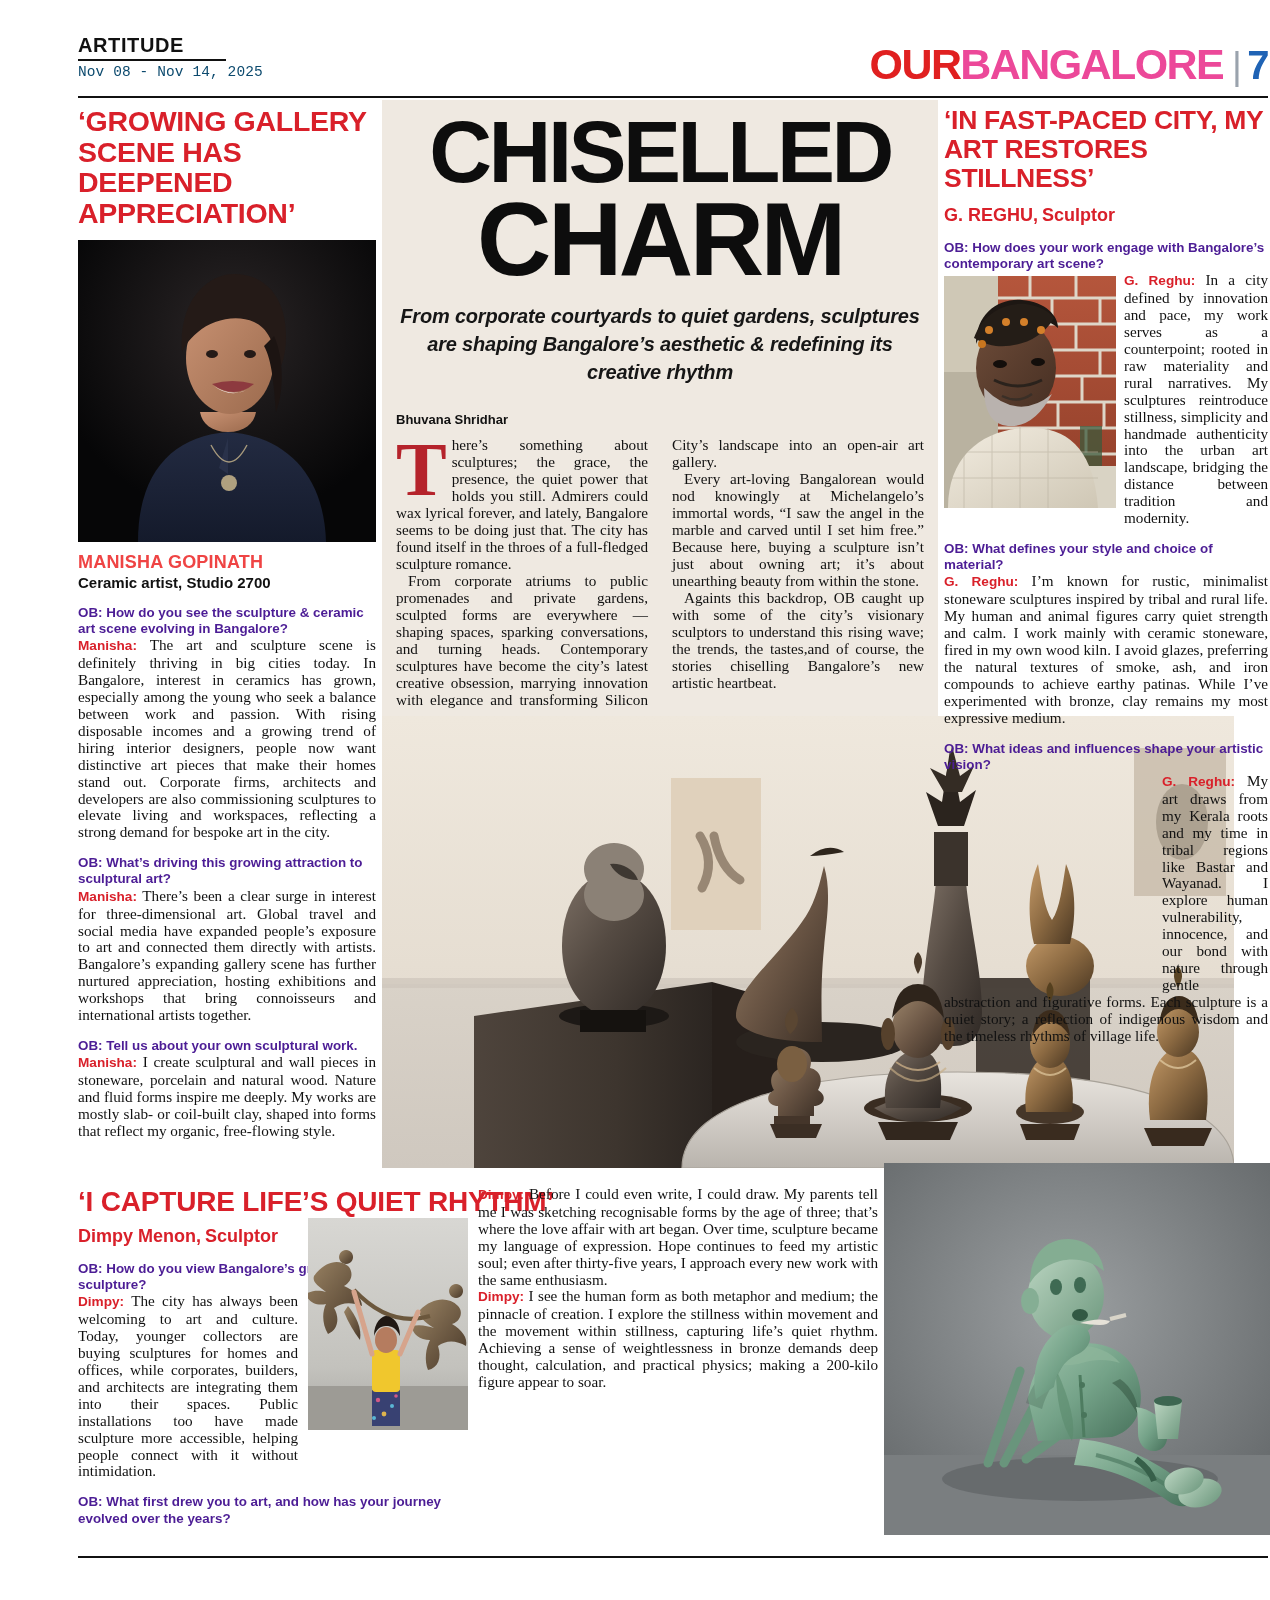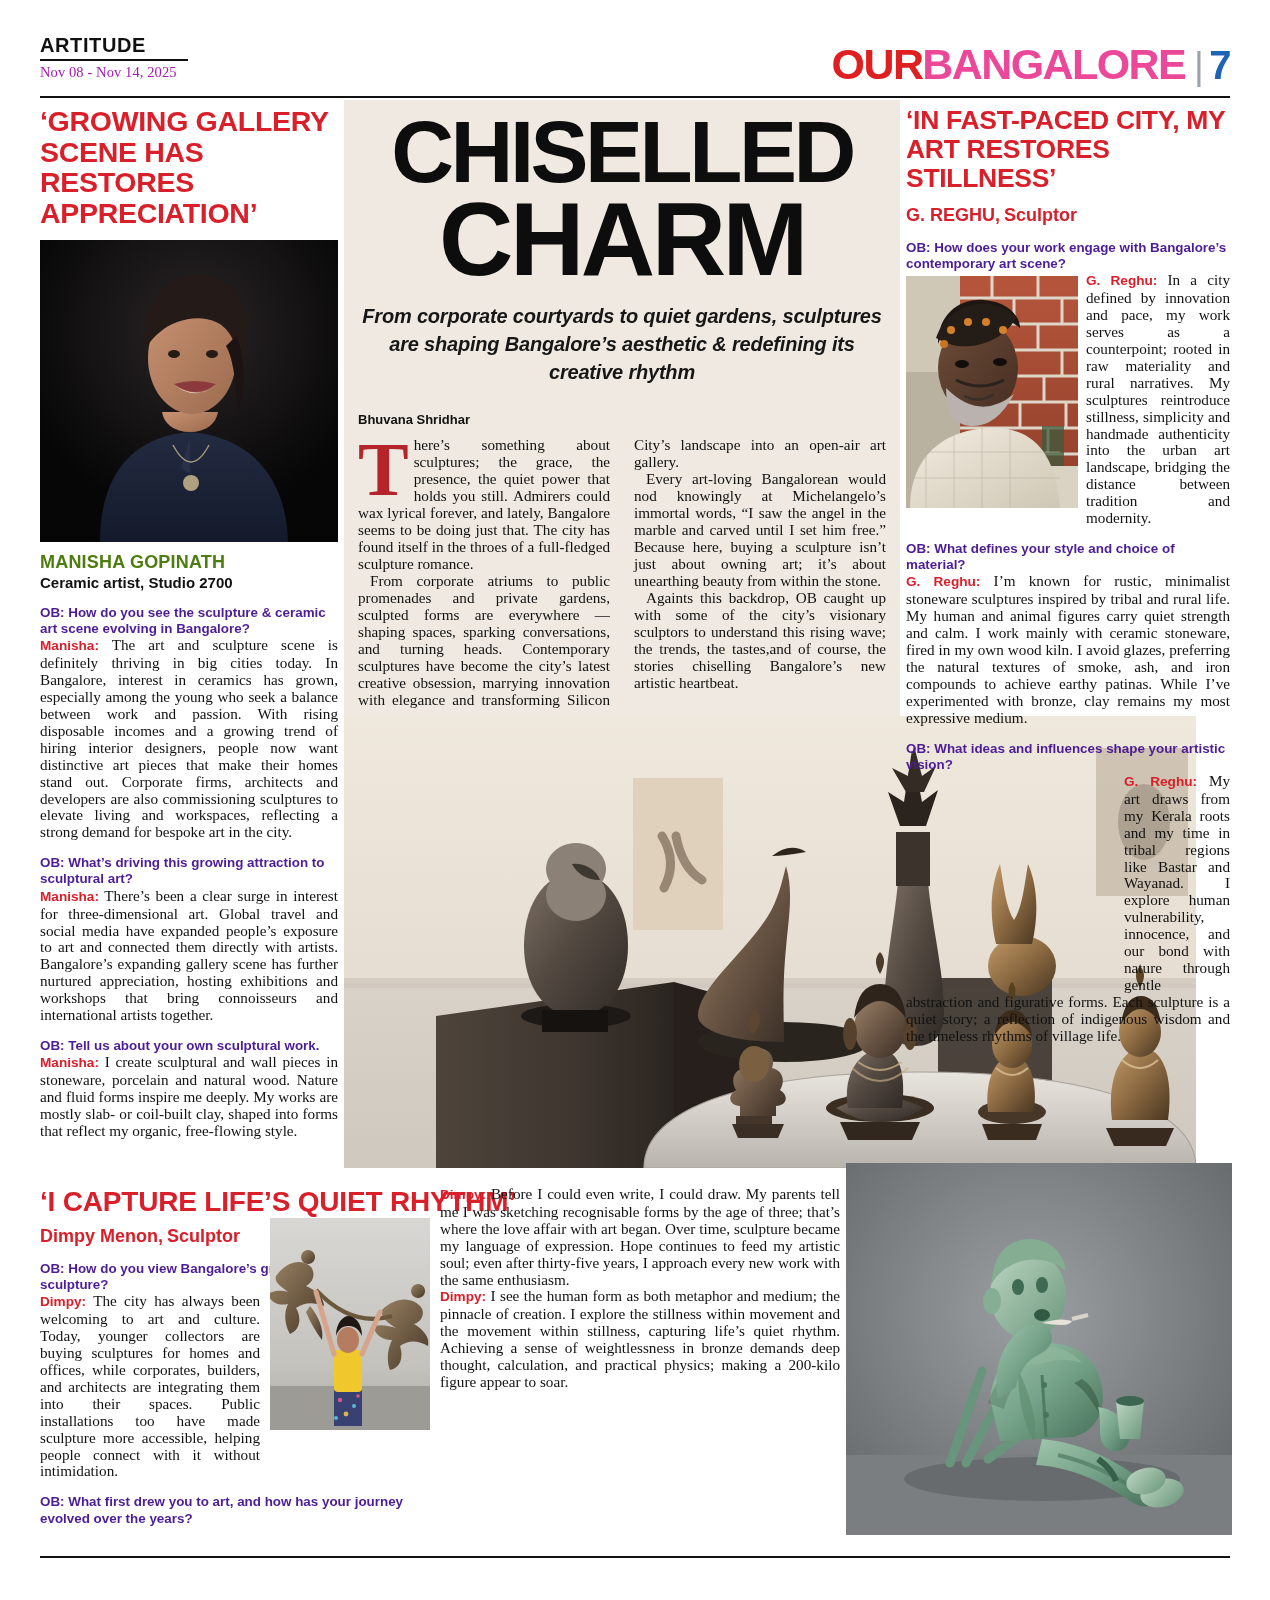--- a/index.html
+++ b/index.html
@@ -1,41 +1,41 @@
 <!DOCTYPE html>
 <html><head>
 <meta charset="utf-8">
 <style>
   html,body{margin:0;padding:0;background:#fff;}
   body{width:1270px;height:1600px;font-family:"Liberation Serif",serif;color:#111;overflow:hidden;position:relative;}
-  .page{position:absolute;inset:0;background:#fff;}
+  .page{position:absolute;inset:0;background:#fff;margin-left:38px;}
 
   
   .masthead{position:absolute;left:40px;top:34px;width:1190px;height:62px;}
   .m-left{position:absolute;left:0;top:0;}
   .artitude{font-family:"Liberation Sans",sans-serif;font-weight:bold;font-size:20px;letter-spacing:.6px;color:#111;line-height:22px;}
   .rule-a{width:148px;height:1.5px;background:#111;margin-top:3px;}
-  .dateline{font-family:Liberation Serif, serif;font-size:14.5px;color:#a21caf;margin-top:3px;letter-spacing:.1px;}
+  .dateline{font-family:Liberation Mono, monospace;font-size:14.5px;color:#0c4a6e;margin-top:3px;letter-spacing:.1px;}
   .m-right{position:absolute;right:0;top:6px;display:flex;align-items:baseline;font-family:"Liberation Sans",sans-serif;font-weight:bold;font-size:43px;letter-spacing:-1.6px;text-align:right;}
   .our{color:#e02020;}
   .bang{color:#ec4899;}
   .pipe{color:#9aa3ad;font-weight:normal;font-size:38px;margin:0 7px 0 9px;}
   .pageno{color:#1f63b5;font-size:40px;font-weight:bold;}
   .head-rule{position:absolute;left:40px;top:96px;width:1190px;height:1.6px;background:#111;}
 
   
   .colL{position:absolute;left:40px;top:106px;width:298px;}
   .colC{position:absolute;left:344px;top:100px;width:556px;}
   .colR{position:absolute;left:906px;top:106px;width:324px;}
 
   .kicker{font-family:"Liberation Sans",sans-serif;font-weight:bold;color:#d9202a;font-size:28.5px;line-height:30.5px;letter-spacing:-.3px;margin:0 0 12px 0;}
   .kicker.r{font-size:26.5px;line-height:29px;}
 
   .photo{position:relative;overflow:hidden;background:#ddd;}
-  .byname{font-family:"Liberation Sans",sans-serif;font-weight:bold;color:#4d7c0f;font-size:18px;letter-spacing:.2px;margin-top:10px;}
+  .byname{font-family:"Liberation Sans",sans-serif;font-weight:bold;color:#ef4444;font-size:18px;letter-spacing:.2px;margin-top:10px;}
   .byrole{font-family:"Liberation Sans",sans-serif;font-weight:bold;color:#111;font-size:15px;margin-top:1px;}
   .byline-inline{font-family:"Liberation Sans",sans-serif;font-weight:bold;font-size:18px;color:#d9202a;}
 
   .q{font-family:"Liberation Sans",sans-serif;font-weight:bold;font-size:13.4px;line-height:16.2px;color:#4c1d95;margin-top:14px;}
   .a{font-family:"Liberation Serif",serif;font-size:15.2px;line-height:16.9px;color:#111;text-align:justify;}
   .a .spk{color:#d9202a;font-family:"Liberation Sans",sans-serif;font-weight:bold;font-size:13.6px;}
 
   
   .cbg{position:absolute;left:344px;top:100px;width:556px;height:1068px;background:#efe9e1;}
   .bighead{font-family:"Liberation Sans",sans-serif;font-weight:bold;color:#0d0d0d;text-align:center;letter-spacing:-3.5px;}
@@ -80,21 +80,21 @@
       <span class="bang">BANGALORE</span>
       <span class="pipe">|</span>
       <span class="pageno">7</span>
     </div>
   </div>
   <div class="head-rule"></div>
 
   <div class="cbg"></div>
 
   <div class="colL">
-    <div class="kicker">‘GROWING GALLERY SCENE HAS RESTORES APPRECIATION’</div>
+    <div class="kicker">‘GROWING GALLERY SCENE HAS DEEPENED APPRECIATION’</div>
 
     <div class="photo" style="width:298px;height:302px;">
       <svg width="298" height="302" viewBox="0 0 298 302">
         <rect width="298" height="302" fill="#0b0b0c"></rect>
         <defs>
           <radialGradient id="pg" cx="52%" cy="30%" r="62%">
             <stop offset="0%" stop-color="#2a2526"></stop>
               <stop offset="100%" stop-color="#060607"></stop>
           </radialGradient>
           <linearGradient id="sk" x1="0" y1="0" x2="1" y2="1">

